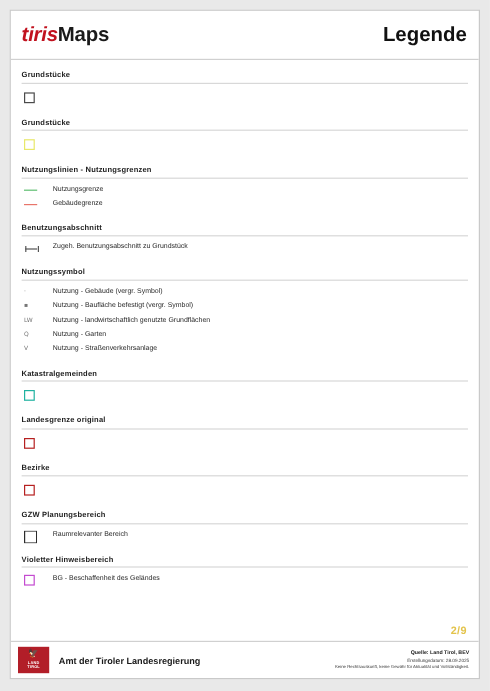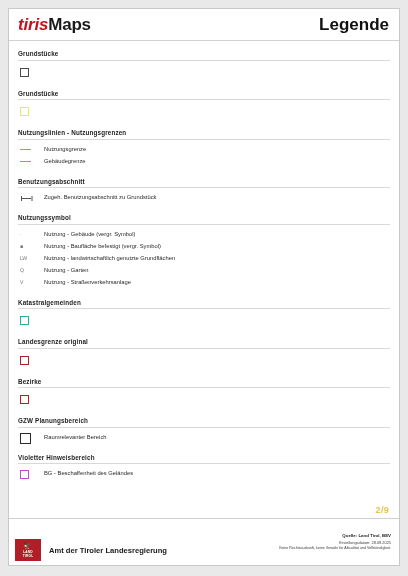--- a/index.html
+++ b/index.html
@@ -19,21 +19,21 @@
     flex: 1 1 auto;
     background: #ffffff;
     border: 1px solid #c9c9c9;
     display: flex; flex-direction: column;
     overflow: hidden;
   }
 
   
   .header {
     flex: 0 0 auto;
-    height: 32px;
+    height: 41px;
     border-bottom: 1px solid #d0d0d0;
     display: flex; align-items: center; justify-content: space-between;
     padding: 0 10px 0 9px;
   }
   .brand { font-size: 17px; letter-spacing: -0.2px; white-space: nowrap; }
   .brand .tiris {
     color: #c1121f; font-style: italic; font-weight: bold;
   }
   .brand .maps { color: #1a1a1a; font-weight: bold; }
   .legend-title {
@@ -136,21 +136,21 @@
   }
 
   
   .footer {
     flex: 0 0 auto;
     border-top: 1px solid #d0d0d0;
     display: flex; align-items: center; justify-content: space-between;
     padding: 4px 8px 4px 6px;
     min-height: 30px;
   }
-  .footer-left { display: flex; align-items: center; gap: 8px; margin-top: 16px; }
+  .footer-left { display: flex; align-items: center; gap: 8px; }
   .logo {
     width: 26px; height: 22px;
     background: #b21e28;
     color: #fff;
     display: flex; flex-direction: column;
     align-items: center; justify-content: center;
     gap: 1px;
     flex: 0 0 auto;
   }
   .logo-eagle { font-size: 7px; line-height: 1; }

